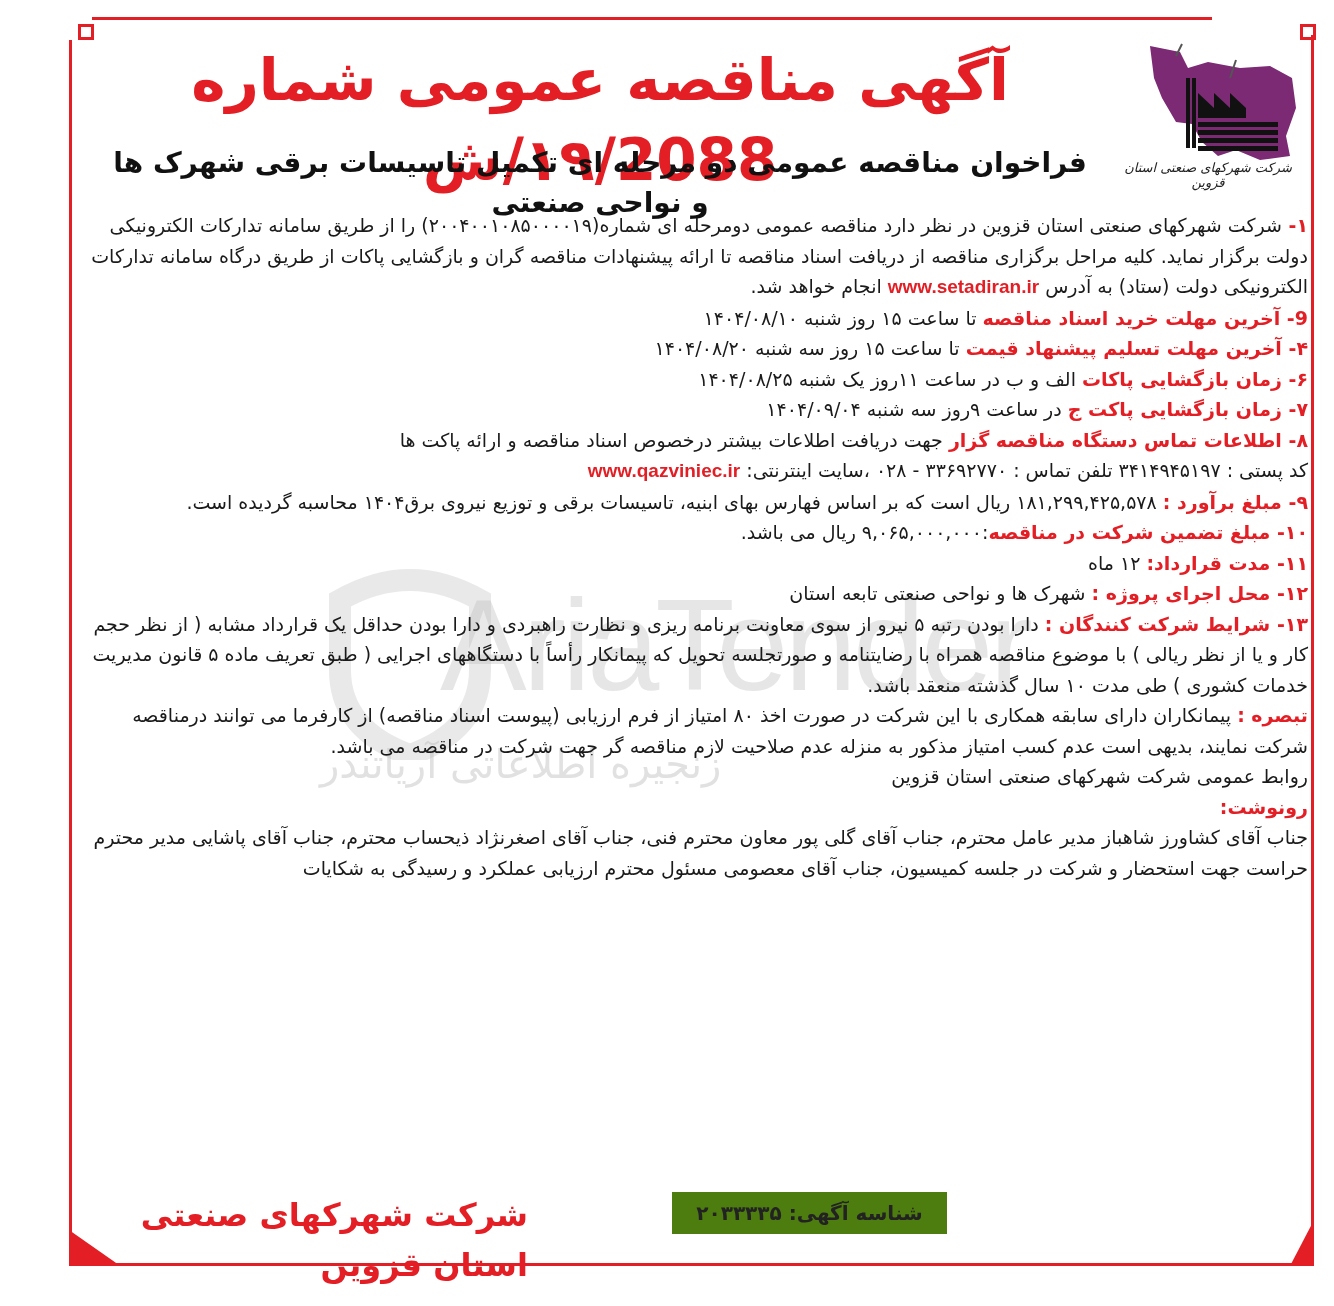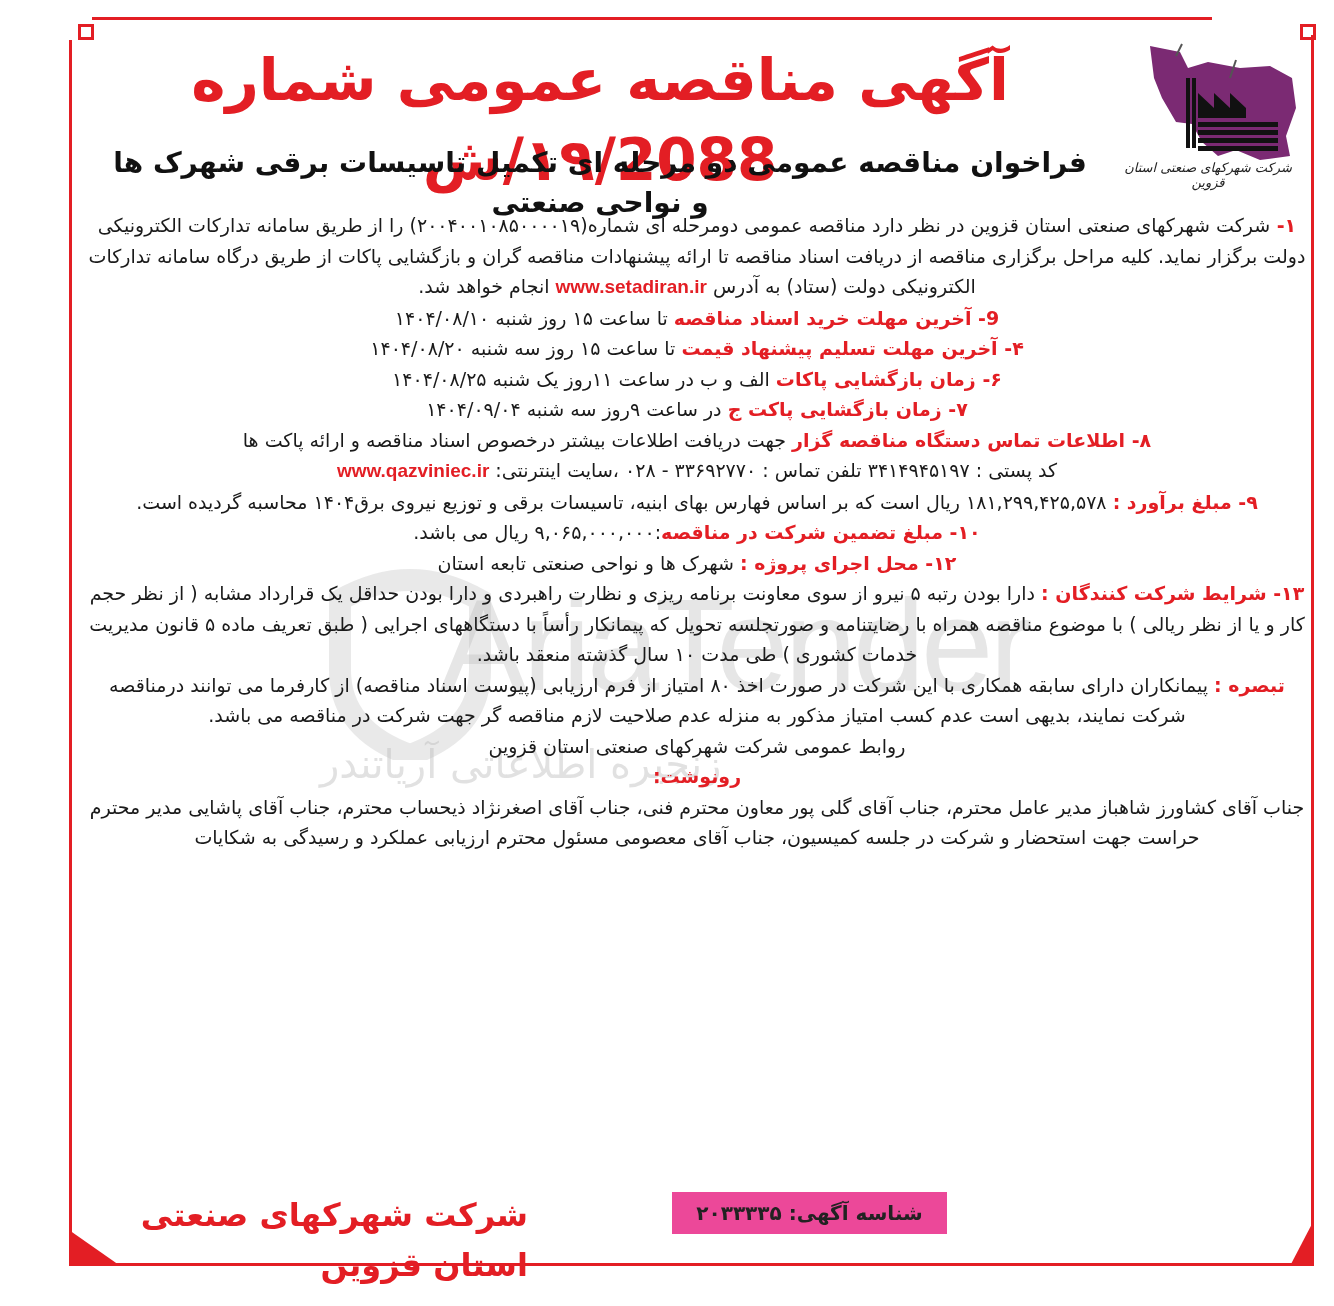--- a/index.html
+++ b/index.html
@@ -21,31 +21,31 @@
   .logo-caption { position:absolute; left:1108px; top:160px; width:200px; text-align:center;
                   font-family:"DejaVu Serif", serif; font-size:13px; font-style:italic; color:#222; direction:rtl; }
 
   .title { position:absolute; left:100px; top:40px; width:1000px; text-align:center; direction:rtl;
            font-family:"DejaVu Sans", sans-serif; font-weight:bold; font-size:58px; color:#e31e24; line-height:80px; }
   .subtitle { position:absolute; left:100px; top:143px; width:1000px; text-align:center; direction:rtl;
               font-weight:bold; font-size:28px; color:#111; line-height:40px; }
 
   .content { position:absolute; left:86px; top:210px; width:1222px; direction:rtl; text-align:right;
              font-size:19px; line-height:30.5px; color:#1a1a1a; }
-  .content p { margin:0;text-align:center; }
+  .content p { margin:0; }
   .hl { color:#e31e24; font-weight:bold; }
   .url { color:#e31e24; font-weight:bold; font-family:"Liberation Sans", sans-serif; direction:ltr; unicode-bidi:embed; }
 
   .watermark { position:absolute; left:320px; top:560px; width:620px; height:200px; pointer-events:none; opacity:0.18; }
   .wm-text { position:absolute; left:440px; top:570px; font-family:"Liberation Sans", sans-serif; font-weight:normal;
              font-size:130px; color:#b9b9b9; opacity:0.35; letter-spacing:-4px; pointer-events:none; }
   .wm-sub { position:absolute; left:320px; top:712px; width:650px; font-size:40px; color:#bdbdbd; opacity:0.45;
             direction:rtl; text-align:left; pointer-events:none; letter-spacing:6px;margin-top:29px; }
 
-  .ad-id { position:absolute; left:672px; top:1192px; width:275px; height:42px; background:#ec4899;
+  .ad-id { position:absolute; left:672px; top:1192px; width:275px; height:42px; background:#4d7c0f;
            direction:rtl; text-align:center; font-weight:bold; font-size:20px; line-height:42px; color:#222; }
   .signature { position:absolute; left:88px; top:1190px; width:440px; direction:rtl; text-align:right;
                font-weight:bold; font-size:32px; color:#e31e24; line-height:50px; }
 </style>
 </head>
 <body>
 
 <div class="frame-top"></div>
 <div class="frame-right"></div>
 <div class="frame-left"></div>
@@ -100,20 +100,23 @@
   <p>
     <span>کد پستی : ۳۴۱۴۹۴۵۱۹۷ تلفن تماس : ۳۳۶۹۲۷۷۰ - ۰۲۸ ،سایت اینترنتی: </span><span class="url">www.qazviniec.ir</span>
   </p>
   <p>
     <span class="hl">۹- مبلغ برآورد :</span><span> ۱۸۱,۲۹۹,۴۲۵,۵۷۸ ریال است که بر اساس فهارس بهای ابنیه، تاسیسات برقی و توزیع نیروی برق۱۴۰۴ محاسبه گردیده است.</span>
   </p>
   <p>
     <span class="hl">۱۰- مبلغ تضمین شرکت در مناقصه</span><span>:۹,۰۶۵,۰۰۰,۰۰۰ ریال می باشد.</span>
   </p>
   <p>
+    <span class="hl">۱۱- مدت قرارداد:</span><span>  ۱۲ ماه</span>
+  </p>
+  <p>
     <span class="hl">۱۲- محل اجرای پروژه :</span><span> شهرک ها و نواحی صنعتی تابعه استان</span>
   </p>
   <p>
     <span class="hl">۱۳- شرایط شرکت کنندگان :</span><span> دارا بودن رتبه ۵ نیرو از سوی معاونت برنامه ریزی و نظارت راهبردی و دارا بودن حداقل یک قرارداد مشابه ( از نظر حجم کار و یا از نظر ریالی ) با موضوع مناقصه همراه با رضایتنامه و صورتجلسه تحویل که پیمانکار رأساً با دستگاههای اجرایی ( طبق تعریف ماده ۵ قانون مدیریت خدمات کشوری ) طی مدت ۱۰ سال گذشته منعقد باشد.</span>
   </p>
   <p>
     <span class="hl">تبصره :</span><span> پیمانکاران دارای سابقه همکاری با این شرکت در صورت اخذ ۸۰ امتیاز از فرم ارزیابی (پیوست اسناد مناقصه) از کارفرما می توانند درمناقصه شرکت نمایند، بدیهی است عدم کسب امتیاز مذکور به منزله عدم صلاحیت لازم مناقصه گر جهت شرکت در مناقصه می باشد.</span>
   </p>
   <p>روابط عمومی شرکت شهرکهای صنعتی استان قزوین</p>
   <p class="hl">رونوشت:</p>

